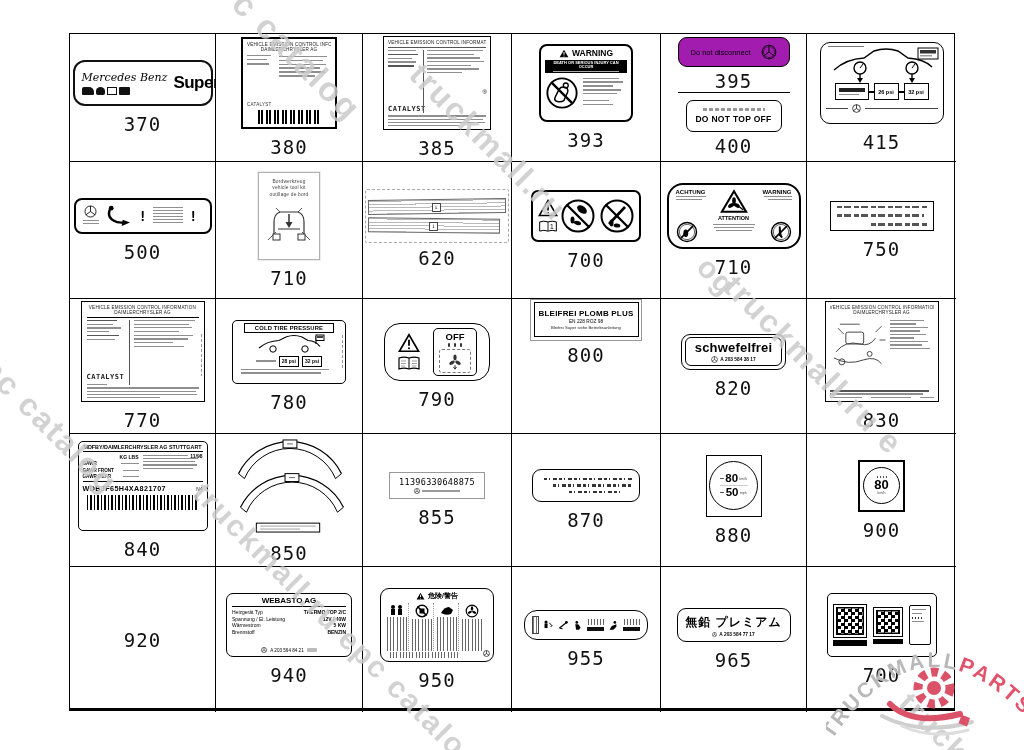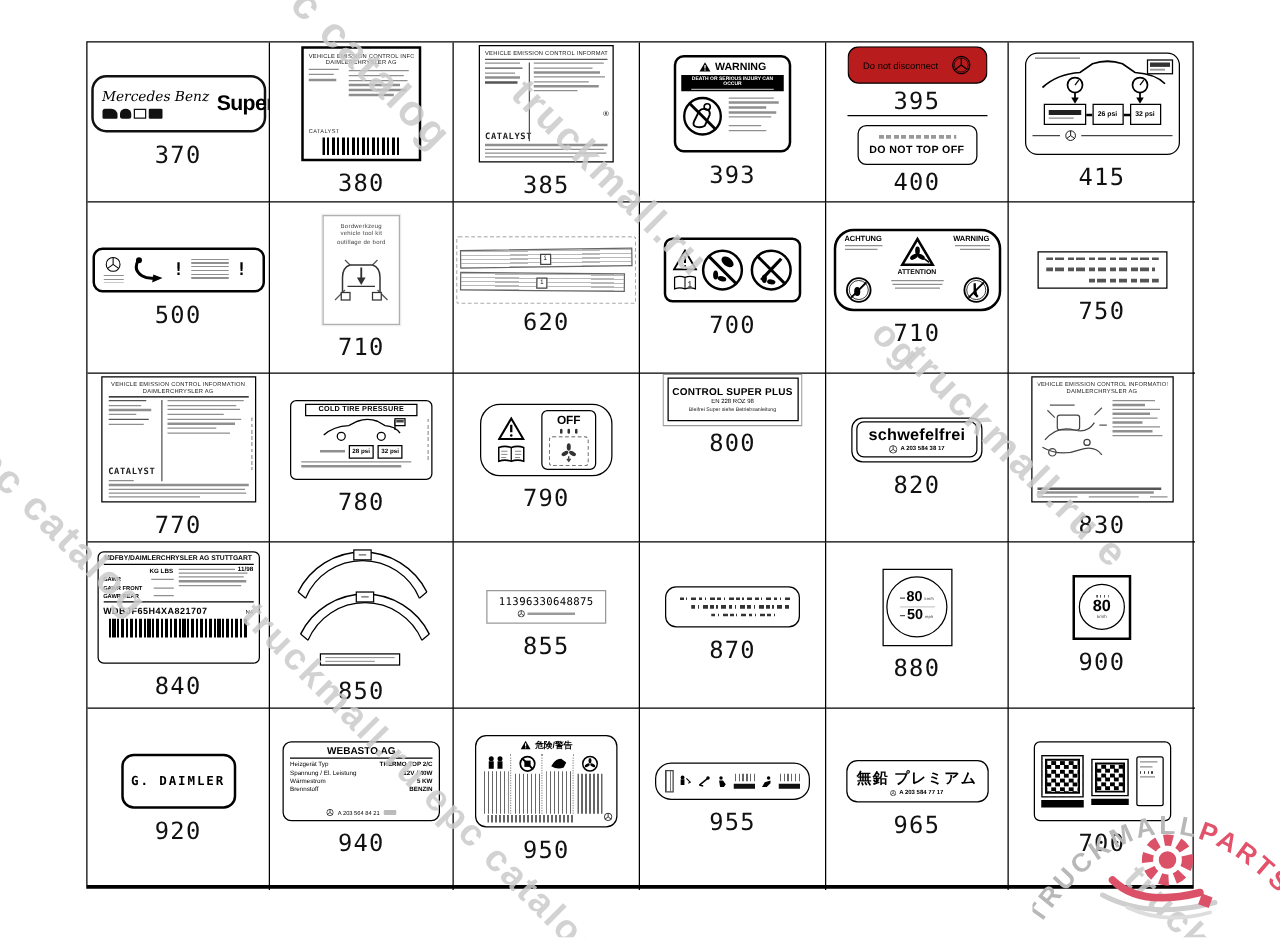--- a/index.html
+++ b/index.html
@@ -58,21 +58,21 @@
 
   
   .lbl393{width:94px;height:78px;border:2px solid #000;border-radius:8px;padding:2px 4px;display:flex;flex-direction:column;background:#fff}
   .w393{display:flex;align-items:center;justify-content:center;gap:3px;font:bold 8.5px "Liberation Sans",sans-serif}
   .blk393{background:#000;color:#fff;font:bold 4px/4.8px "Liberation Sans",sans-serif;text-align:center;padding:1px 2px;margin-top:1.5px}
   .fpw{height:1px;background:#aaa;margin:1px 6px 0}
   .b393{display:flex;gap:4px;margin-top:2.5px;flex:1}
   .b393r{flex:1;display:flex;flex-direction:column;gap:2.6px;padding-top:2px}
 
   
-  .lbl395{width:112px;height:30px;border:1.5px solid #000;border-radius:9px;display:flex;align-items:center;justify-content:center;gap:10px;background:#b91c1c}
+  .lbl395{width:112px;height:30px;border:1.5px solid #000;border-radius:9px;display:flex;align-items:center;justify-content:center;gap:10px;background:#a21caf}
   .t395{font:7.5px "Liberation Sans",sans-serif}
   .lbl400{width:96px;height:32px;border:1.5px solid #000;border-radius:7px;display:flex;flex-direction:column;align-items:center;justify-content:center;gap:2.5px;background:#fff}
   .fnt{width:62px;height:3px;background:repeating-linear-gradient(90deg,#999 0 4px,transparent 4px 6px)}
   .t400{font:bold 8.5px "Liberation Sans",sans-serif;letter-spacing:.3px}
 
   
   .lbl415{width:124px;height:82px;border:1.5px solid #000;border-radius:10px;padding:3px 5px;display:flex;flex-direction:column;background:#fff}
   .r415top{width:36px;height:1.3px;background:#777;align-self:flex-start;margin-left:2px}
   .boxrow{display:flex;align-items:center;justify-content:center;margin-top:-2px}
   .lbox{width:34px;height:17px;border:1.5px solid #000;display:flex;flex-direction:column;justify-content:center;gap:2px;padding:0 3px}
@@ -669,21 +669,21 @@
           </div>
         </div>
       </div>
       <div class="pn">790</div>
     </div>
 
     <div class="cell split s2">
       <div class="sub">
         <div class="lbl800">
           <div class="in800">
-            <div class="t800a">CONTROL SUPER PLUS</div>
+            <div class="t800a">BLEIFREI PLOMB PLUS</div>
             <div class="t800b">EN 228 ROZ 98</div>
             <div class="t800c">Bleifrei Super siehe Betriebsanleitung</div>
           </div>
         </div>
         <div class="pn">800</div>
       </div>
     </div>
 
     <div class="cell">
       <div class="lbl820">
@@ -844,23 +844,20 @@
         <div class="circ900">
           <div class="d900"></div>
           <span class="big900">80</span>
           <span class="unit900">km/h</span>
         </div>
       </div>
       <div class="pn">900</div>
     </div>
 
     <div class="cell lastrow">
-      <div class="lbl920">
-        <span class="t920">G. DAIMLER</span>
-      </div>
       <div class="pn">920</div>
     </div>
 
     <div class="cell lastrow">
       <div class="lbl940">
         <div class="h940">WEBASTO AG</div>
         <div class="hr940"></div>
         <div class="rw">
             <span>Heizgerät Typ</span>
             <span class="rwv">THERMO TOP 2/C</span>

